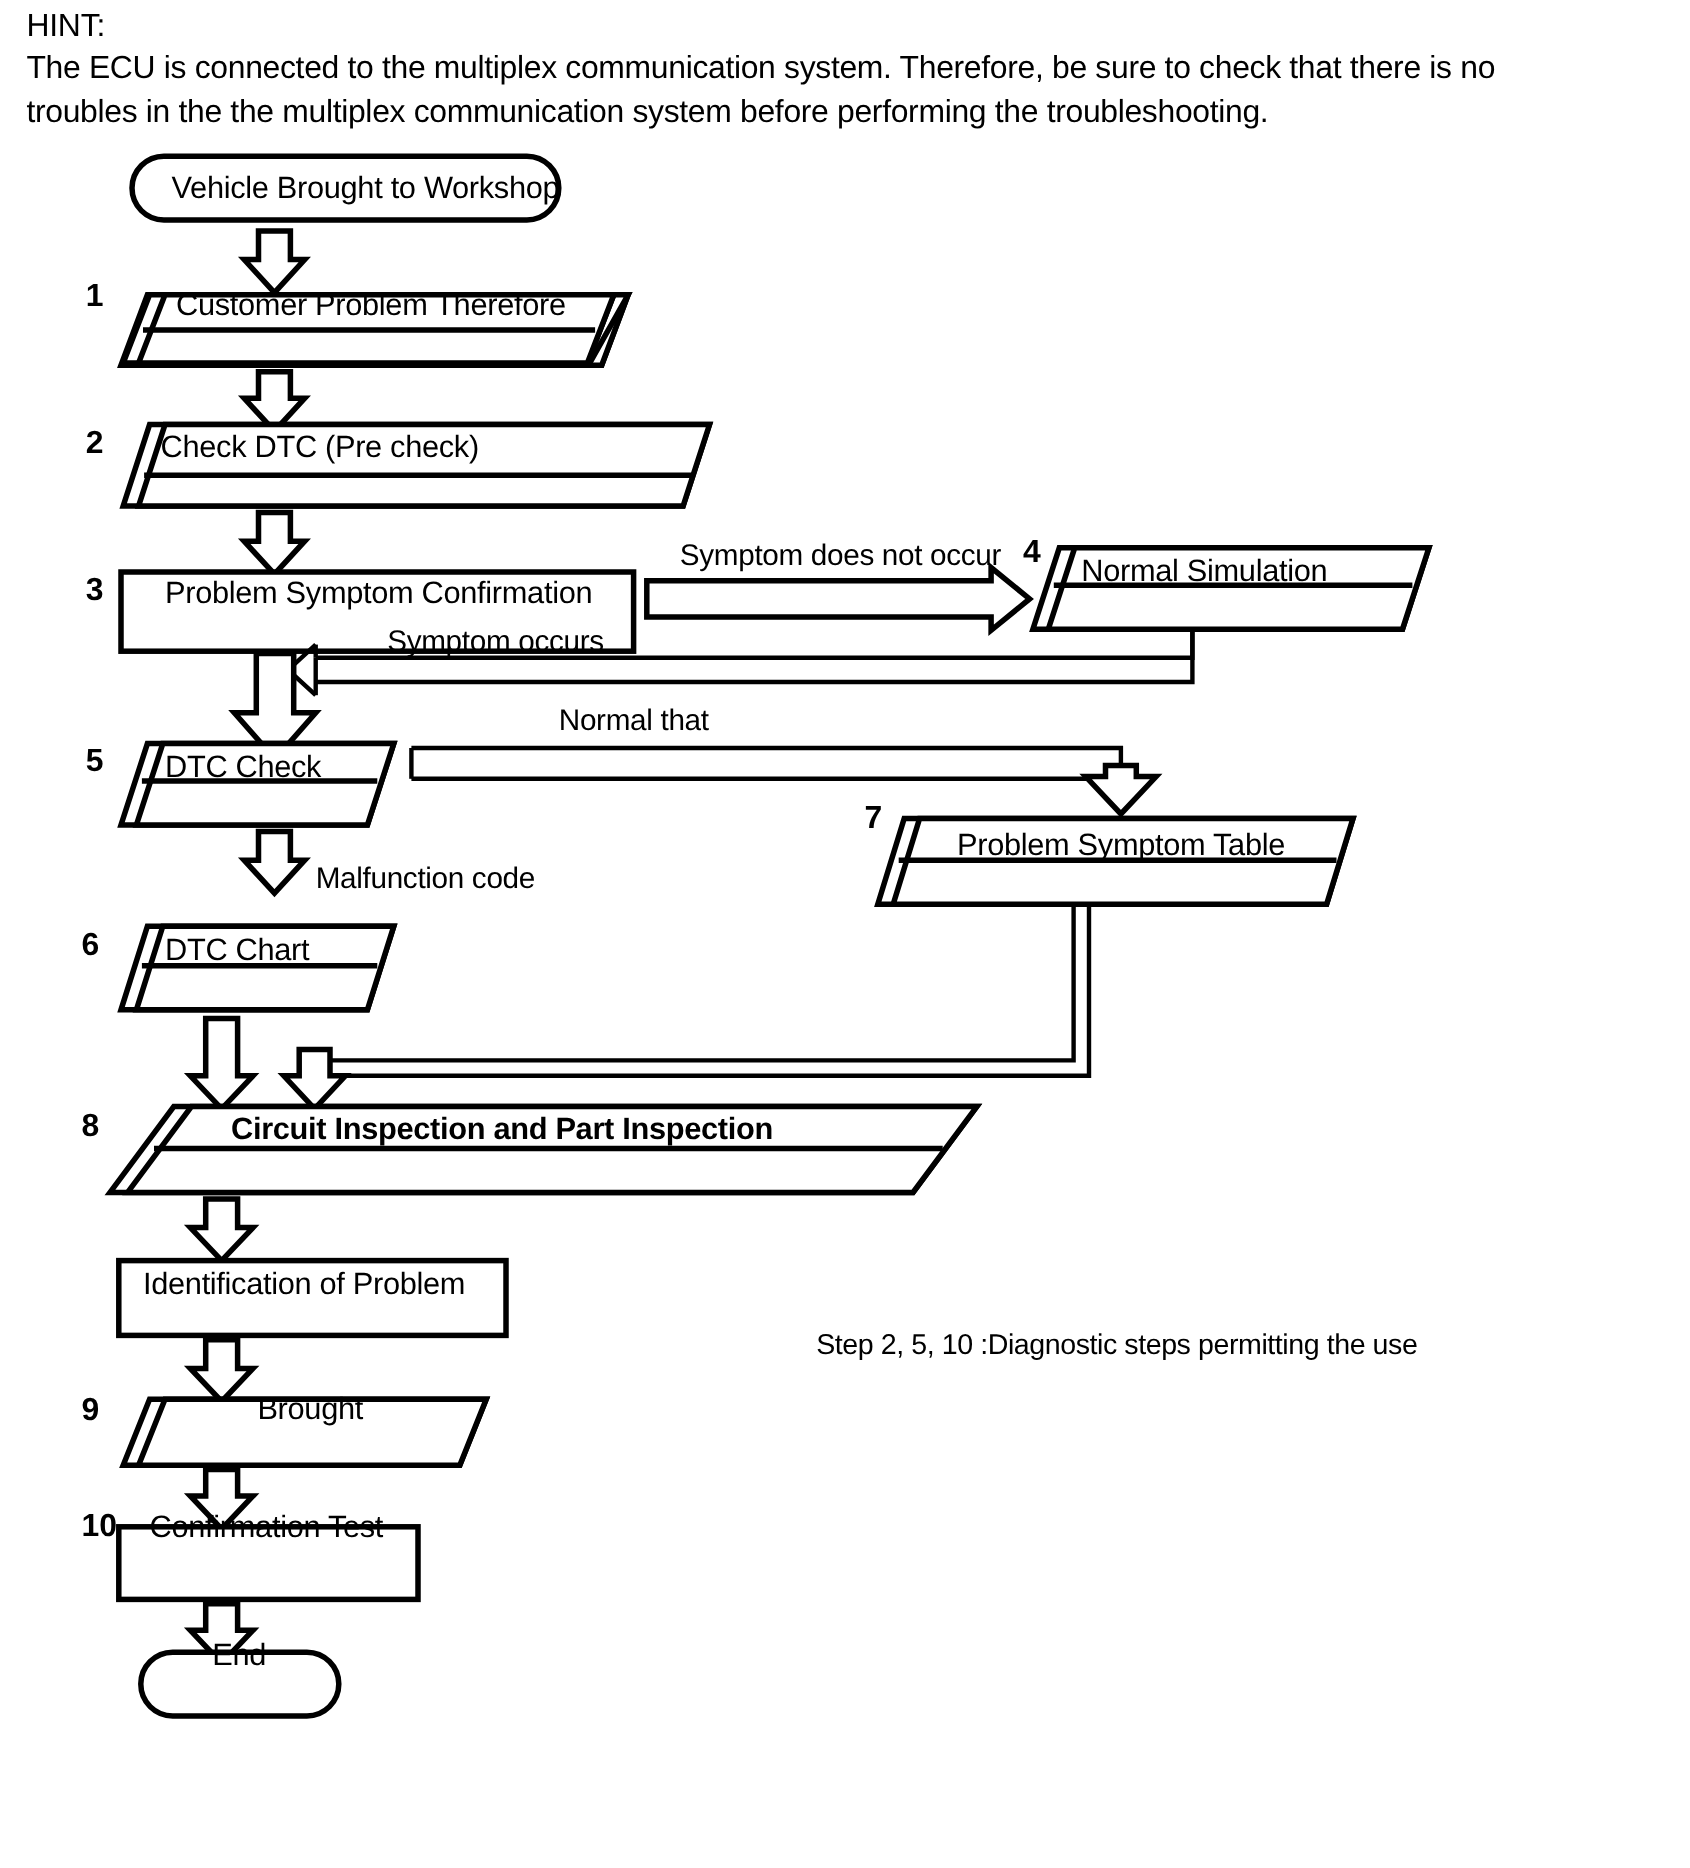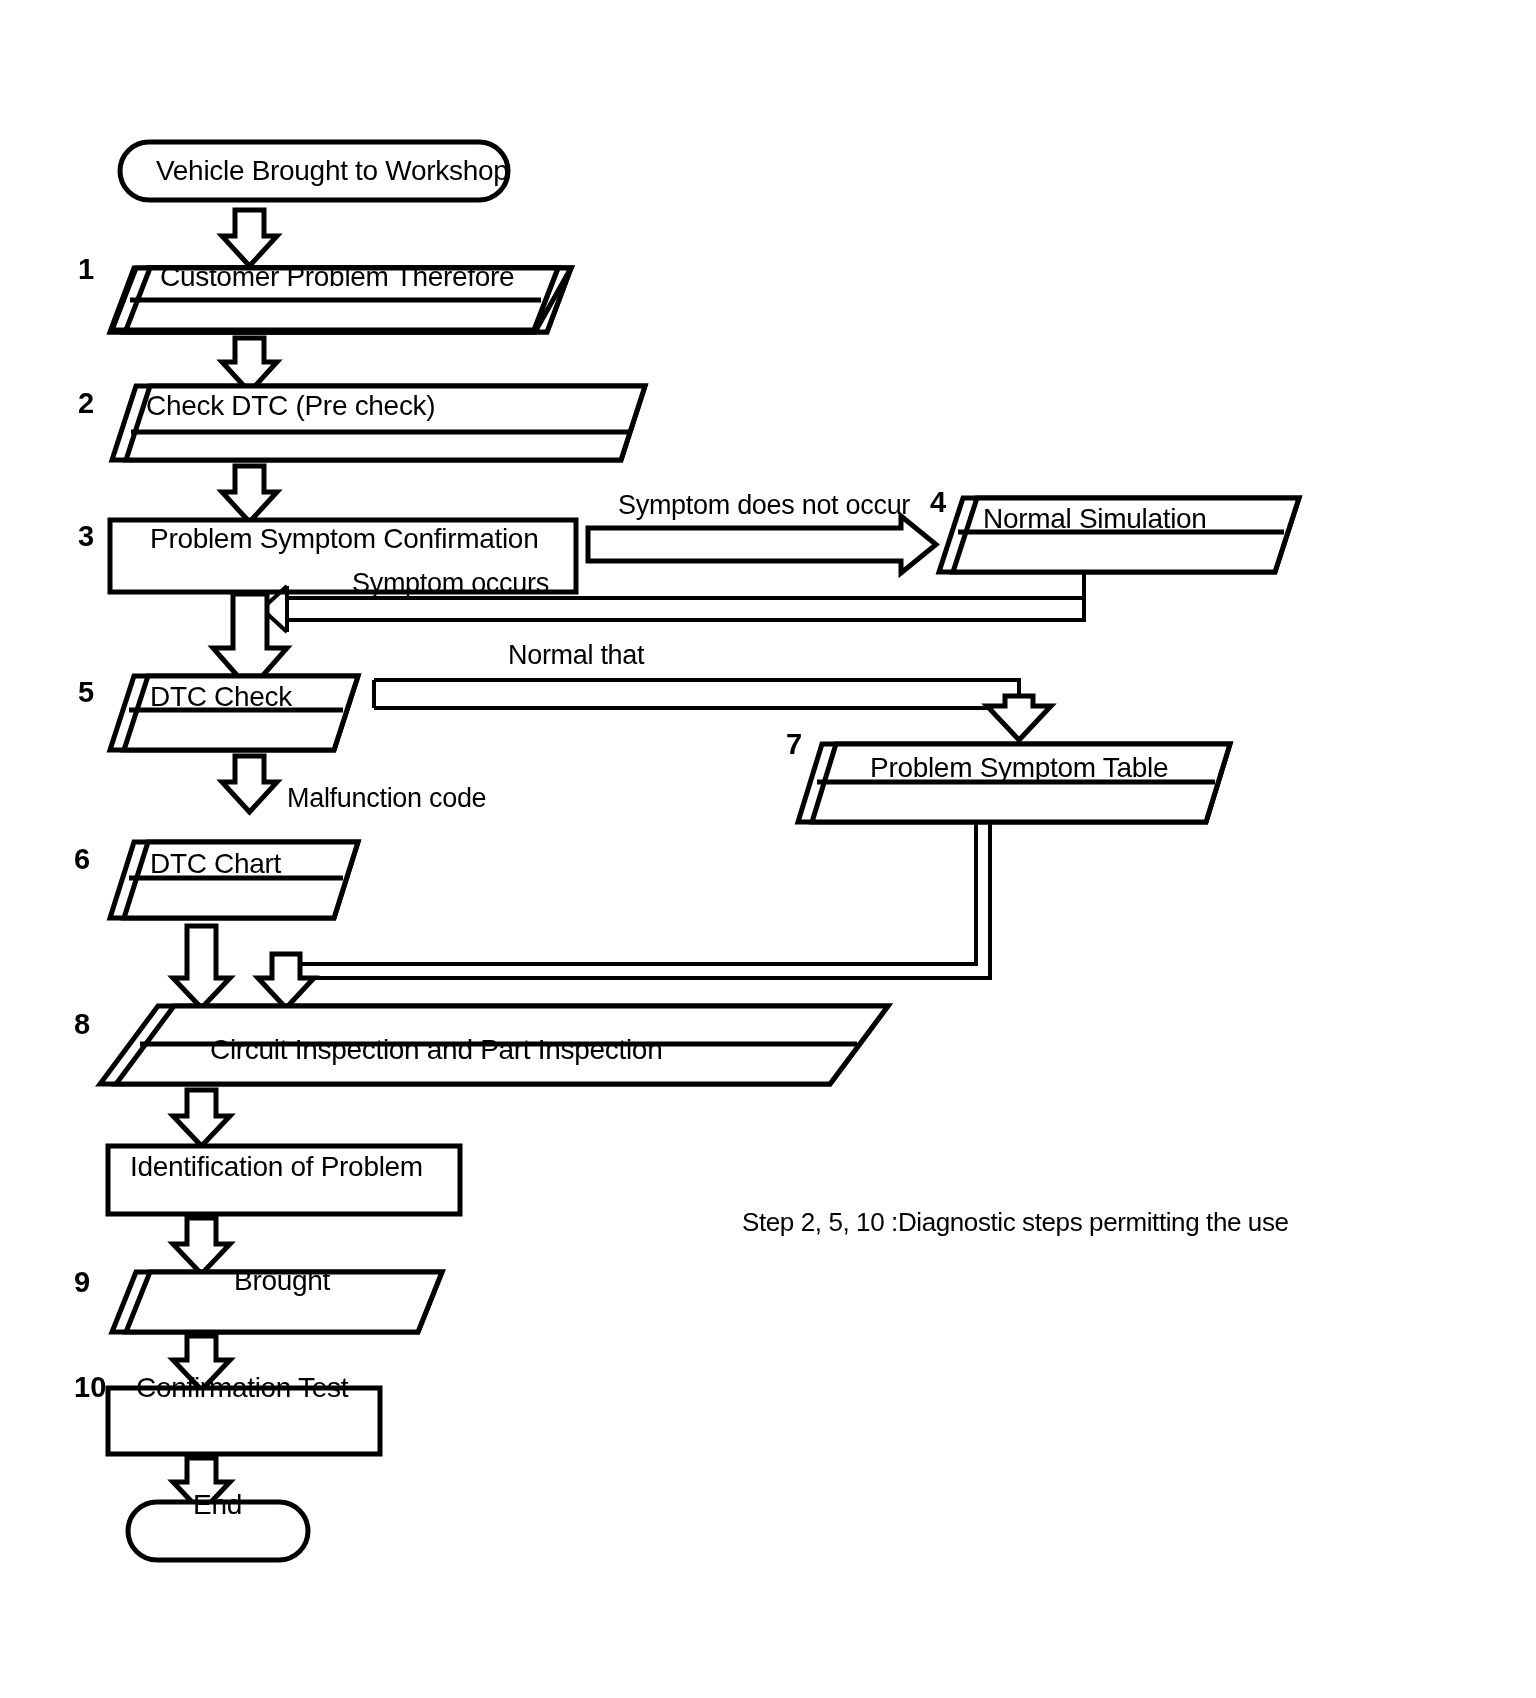--- a/index.html
+++ b/index.html
@@ -25,20 +25,25 @@
   .lbl{position:absolute;font-size:27px;line-height:27px;letter-spacing:-0.3px;white-space:nowrap;}
   .num{position:absolute;font-size:29px;font-weight:bold;line-height:29px;}
   .node-text{position:absolute;font-size:28px;line-height:28px;letter-spacing:-0.3px;white-space:nowrap;}
   .foot{position:absolute;font-size:26px;line-height:38px;letter-spacing:-0.4px;white-space:nowrap;}
 </style>
 </head>
 <body>
 
 <div id="page">
 
+  <div class="hint">
+    <div class="hint-label">HINT:</div>
+    <div class="hint-body">The ECU is connected to the multiplex communication system. Therefore, be sure to check that there is no</div>
+    <div class="hint-body">troubles in the the multiplex communication system before performing the troubleshooting.</div>
+  </div>
 
   <svg id="chart" viewBox="0 0 1536 1460" width="1536" height="1460">
     <defs>
       <style>
         .s  { fill:#fff; stroke:#000; stroke-width:5; }
         .s2 { fill:#fff; stroke:#000; stroke-width:4.5; }
         .ln { stroke:#000; stroke-width:5; fill:none; }
         .thin { stroke:#000; stroke-width:4; fill:none; }
         .arrw { fill:#fff; stroke:#000; stroke-width:5; }
       </style>
@@ -204,21 +209,21 @@
   <div class="node-text" style="left:150px; top:525px;">Problem Symptom Confirmation</div>
 
   <div class="node-text" style="left:983px; top:505px;">Normal Simulation</div>
 
   <div class="node-text" style="left:150px; top:683px;">DTC Check</div>
 
   <div class="node-text" style="left:150px; top:850px;">DTC Chart</div>
 
   <div class="node-text" style="left:870px; top:754px;">Problem Symptom Table</div>
 
-  <div class="node-text" style="left:210px; top:1036px;">Circuit Inspection and Part Inspection</div>
+  <div class="node-text" style="left:210px; top:1012px;font-weight:bold;">Circuit Inspection and Part Inspection</div>
 
   <div class="node-text" style="left:130px; top:1153px;">Identification of Problem</div>
 
   <div class="node-text" style="left:234px; top:1267px;">Brought</div>
 
   <div class="node-text" style="left:136px; top:1374px;">Confirmation Test</div>
 
   <div class="node-text" style="left:193px; top:1491px;">End</div>
 
   <div class="lbl" style="left:618px; top:492px;">Symptom does not occur</div>

